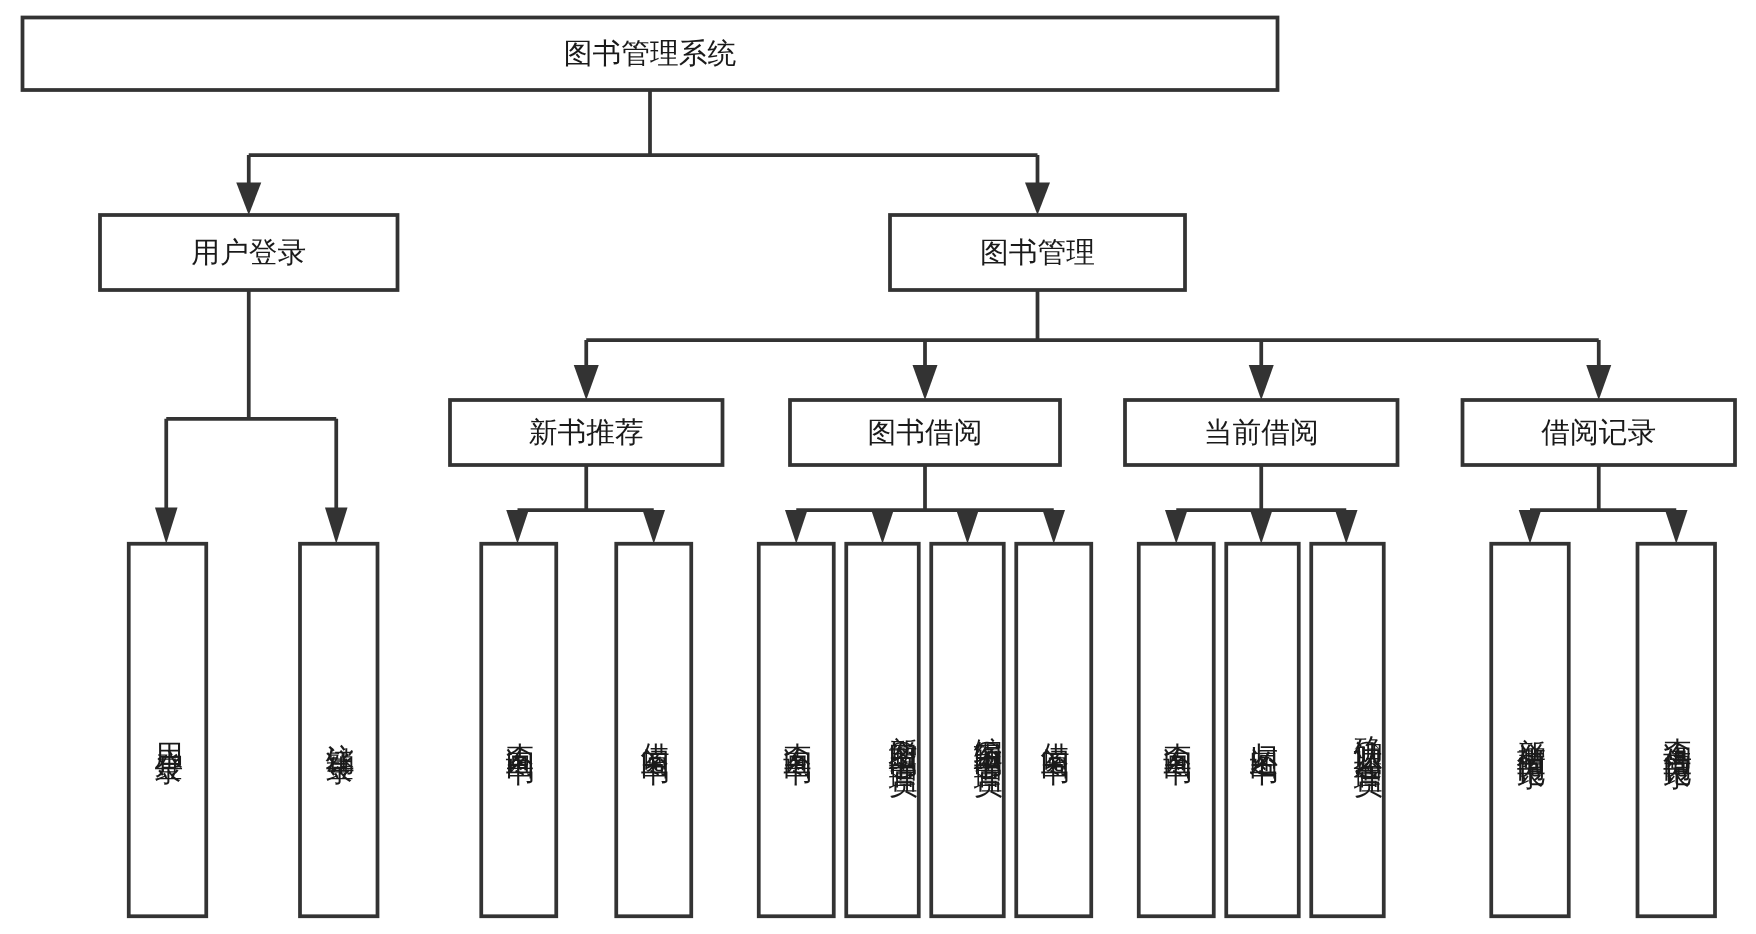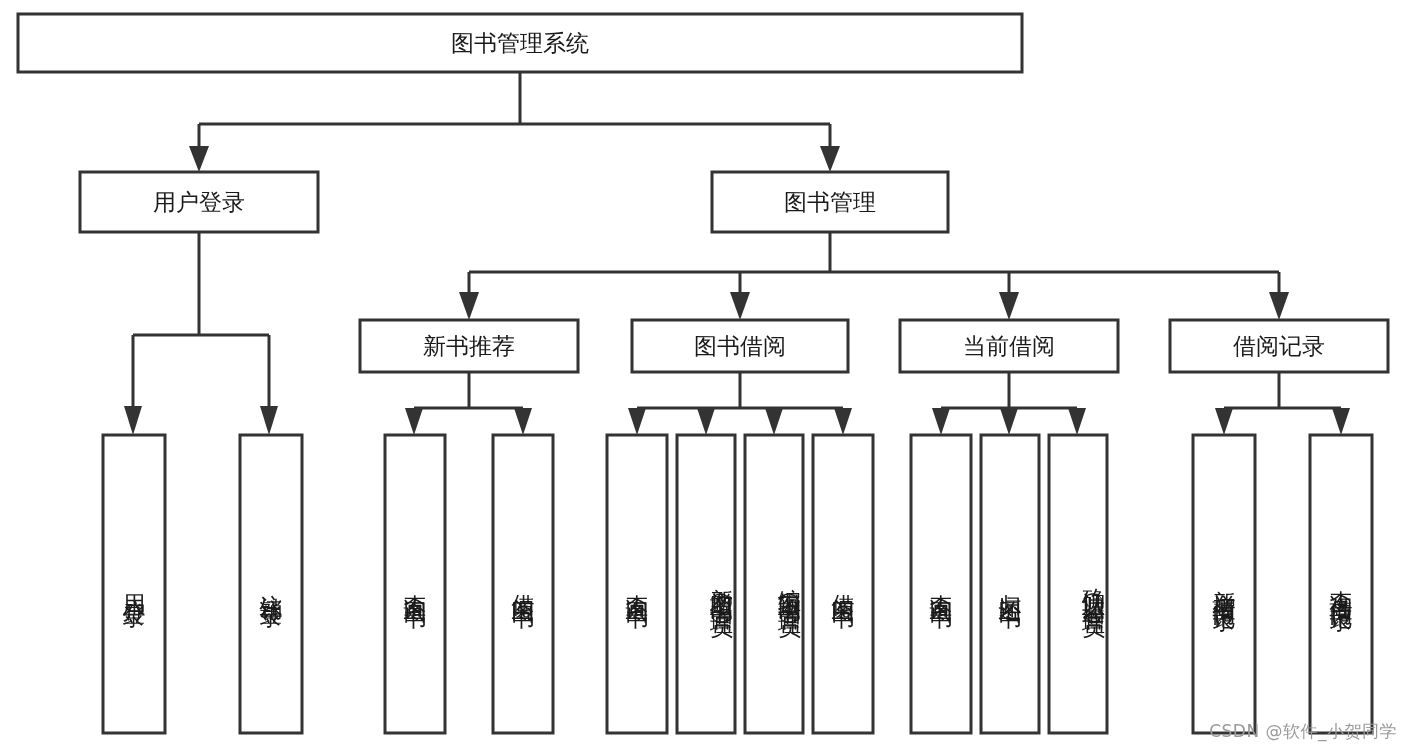--- a/index.html
+++ b/index.html
@@ -219,15 +219,14 @@
   <div class="label-vertical" style="left:745px; top:435px; width:58px; height:298px; align-items:flex-start; padding-top:8px; box-sizing:border-box;">编辑图书（管理员）</div>
   <div class="label-vertical" style="left:813px; top:435px; width:60px; height:298px;">借阅图书</div>
 
   <div class="label-vertical" style="left:911px; top:435px; width:60px; height:298px;">查询图书</div>
   <div class="label-vertical" style="left:981px; top:435px; width:58px; height:298px;">归还图书</div>
   <div class="label-vertical" style="left:1049px; top:435px; width:58px; height:298px; align-items:flex-start; padding-top:8px; box-sizing:border-box;">确认归还（管理员）</div>
 
   <div class="label-vertical" style="left:1193px; top:435px; width:62px; height:298px;">新增借阅记录</div>
   <div class="label-vertical" style="left:1310px; top:435px; width:62px; height:298px;">查询借阅记录</div>
 
-  <div class="watermark">CSDN @软件_小贺同学</div>
 
 </div>
 
 </body></html>

